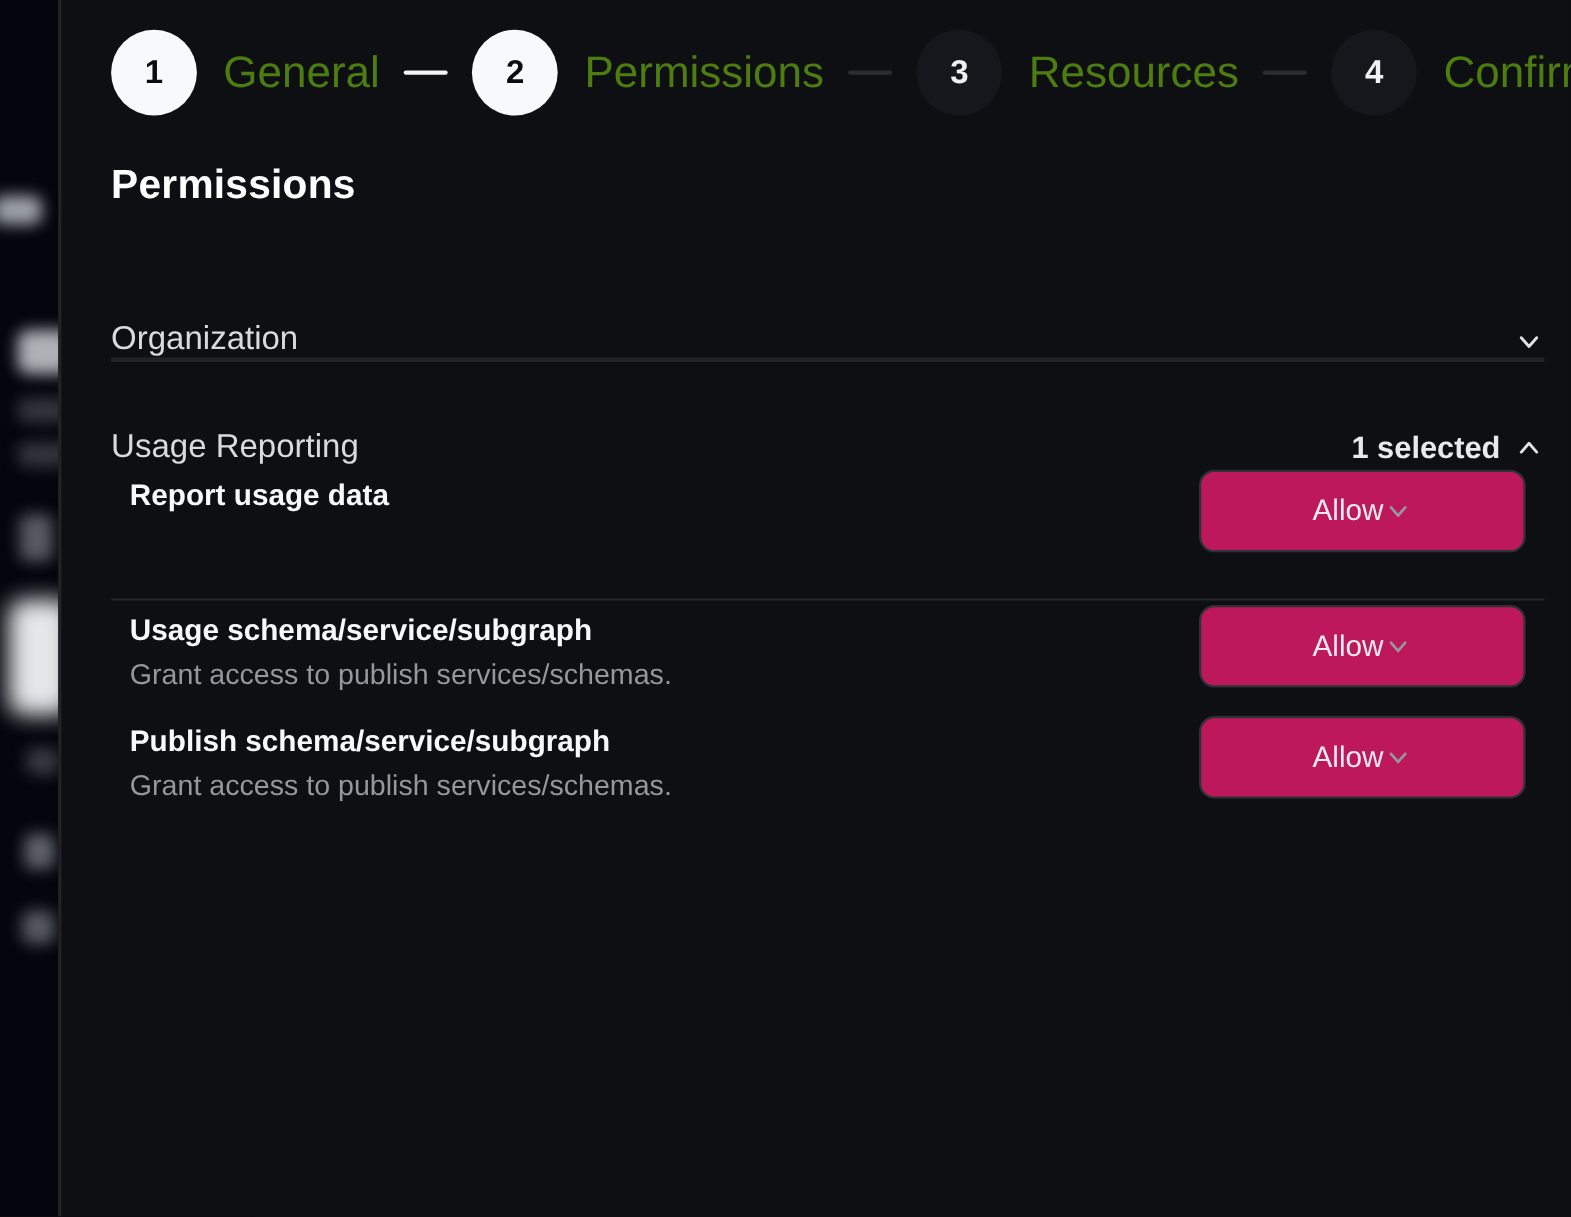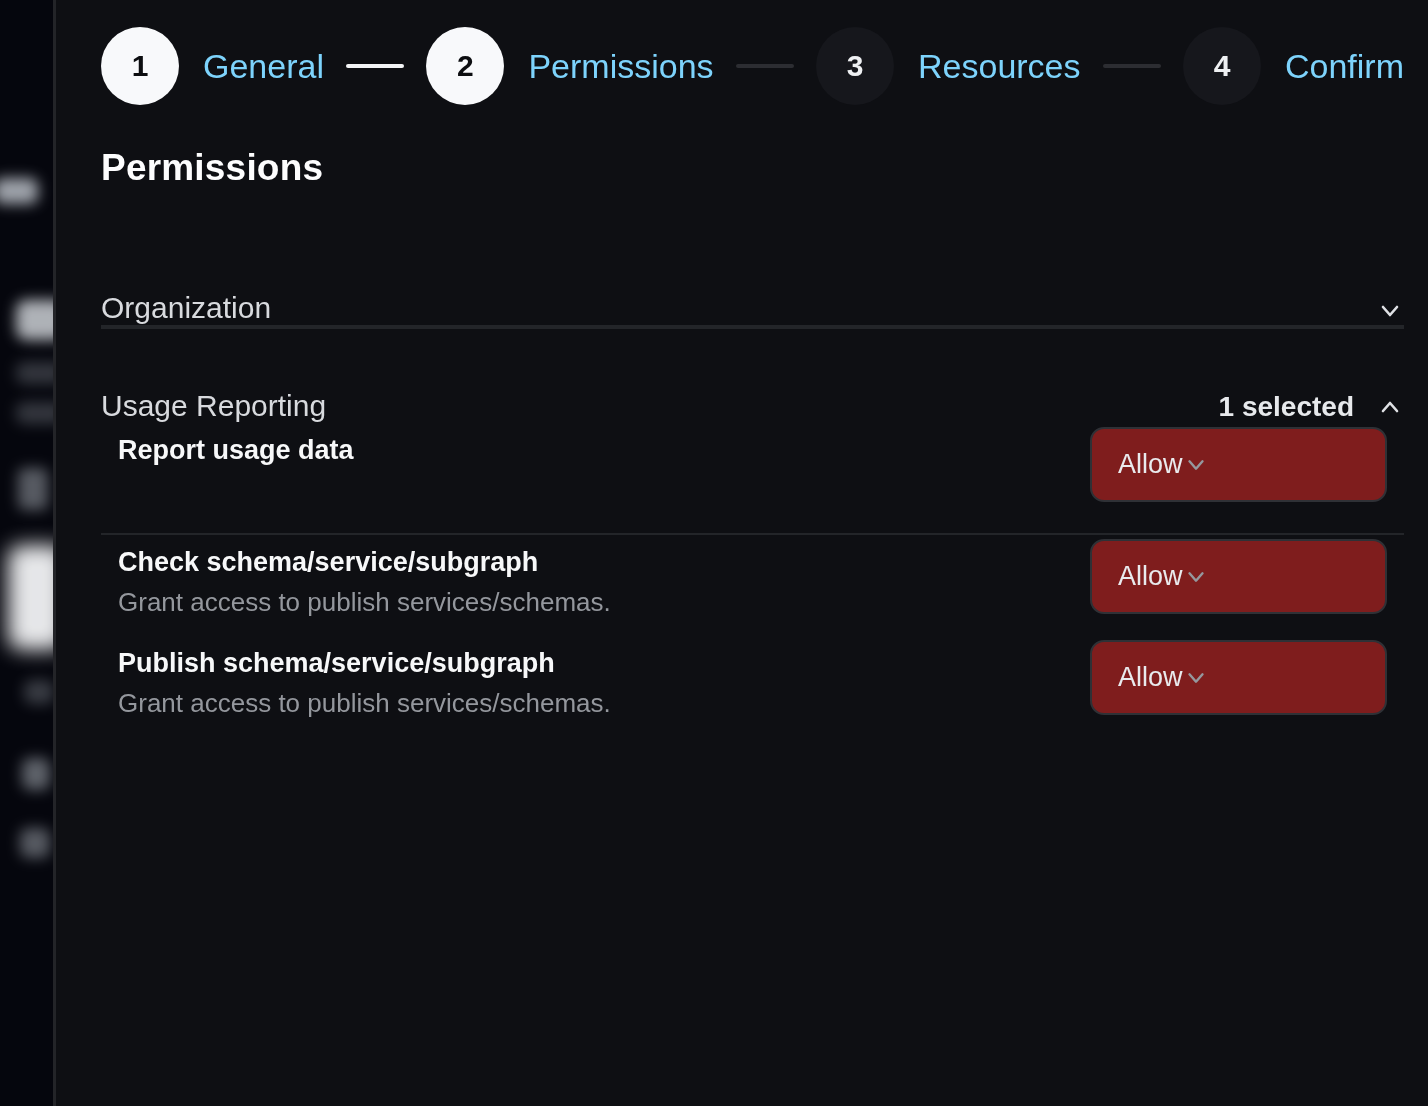--- a/index.html
+++ b/index.html
@@ -42,54 +42,54 @@
   
   .stepper { display: flex; align-items: center; height: 78px; }
   .step { display: flex; align-items: center; cursor: pointer; }
   .step-circle {
     width: 78px; height: 78px; border-radius: 50%;
     display: flex; align-items: center; justify-content: center;
     font-size: 30px; font-weight: 700; flex: none;
   }
   .step.done .step-circle, .step.active .step-circle { background: #f8f9fb; color: #0c0d10; }
   .step.todo .step-circle { background: #16171c; color: #eef0f2; }
-  .step-label { margin-left: 24px; font-size: 34px; color: #7dd3fc; white-space: nowrap; }
+  .step-label { margin-left: 24px; font-size: 40px; color: #4d7c0f; white-space: nowrap; }
   .connector { flex: 1; height: 4px; border-radius: 2px; margin: 0 22px; min-width: 40px; }
   .connector.done { background: #f3f4f6; }
   .connector.todo { background: #2c2d32; }
 
   
   .page-title {
     margin-top: 42px; font-size: 37px; font-weight: 700;
     color: #fdfdfe; letter-spacing: .2px;
   }
 
   
   .sections { margin-top: 42px; }
   .section-header {
     height: 94px; display: flex; align-items: flex-end; justify-content: space-between;
     cursor: pointer;
   }
   .section-title { font-size: 30px; color: #d8dade; }
-  .section-right { display: flex; align-items: center; gap: 22px; }
+  .section-right { display: flex; align-items: center; gap: 12px; }
   .selected-count { font-size: 28px; font-weight: 600; color: #e7e9ec; }
   .chev { width: 28px; height: 28px; stroke: #dfe1e5; stroke-width: 2.6; fill: none;
           stroke-linecap: round; stroke-linejoin: round; display: block; }
   .divider { border-bottom: 2px solid #232529; }
 
   
-  .section-items { padding: 4px 0 31px 17px; display: flex; flex-direction: column; gap: 22px; }
+  .section-items { padding: 4px 0 42px 17px; display: flex; flex-direction: column; gap: 22px; }
   .perm-item { display: flex; justify-content: space-between; align-items: flex-start; }
   .perm-text { padding-top: 8px; }
   .perm-title { font-size: 27px; font-weight: 700; color: #f7f8f9; }
   .perm-desc { margin-top: 9px; font-size: 26px; color: #94979d; }
   .select-box {
     width: 297px; height: 75px; flex: none;
-    border: 2px solid #2f3136; border-radius: 14px; background: #7f1d1d;
-    display: flex; align-items: center; justify-content: flex-start;
+    border: 2px solid #2f3136; border-radius: 14px; background: #be185d;
+    display: flex; align-items: center; justify-content: center;
     padding: 0 26px; cursor: pointer; margin-right: 17px;
   }
   .select-value { font-size: 27px; color: #e9eaed; }
   .select-box .chev { width: 26px; height: 26px; stroke: #95989e; }
 </style>
 </head>
 <body>
 
 <div class="app">
 
@@ -164,21 +164,21 @@
                 <polyline points="7,10 14,18 21,10"></polyline>
               </svg>
           </div>
         </div>
       </div>
       <div class="divider"></div>
 
       <div class="section-items">
         <div class="perm-item">
           <div class="perm-text">
-            <div class="perm-title">Check schema/service/subgraph</div>
+            <div class="perm-title">Usage schema/service/subgraph</div>
             <div class="perm-desc">Grant access to publish services/schemas.</div>
           </div>
           <div class="select-box">
             <span class="select-value">Allow</span>
             <svg class="chev" viewBox="0 0 28 28">
                 <polyline points="7,10 14,18 21,10"></polyline>
               </svg>
           </div>
         </div>
         <div class="perm-item">

